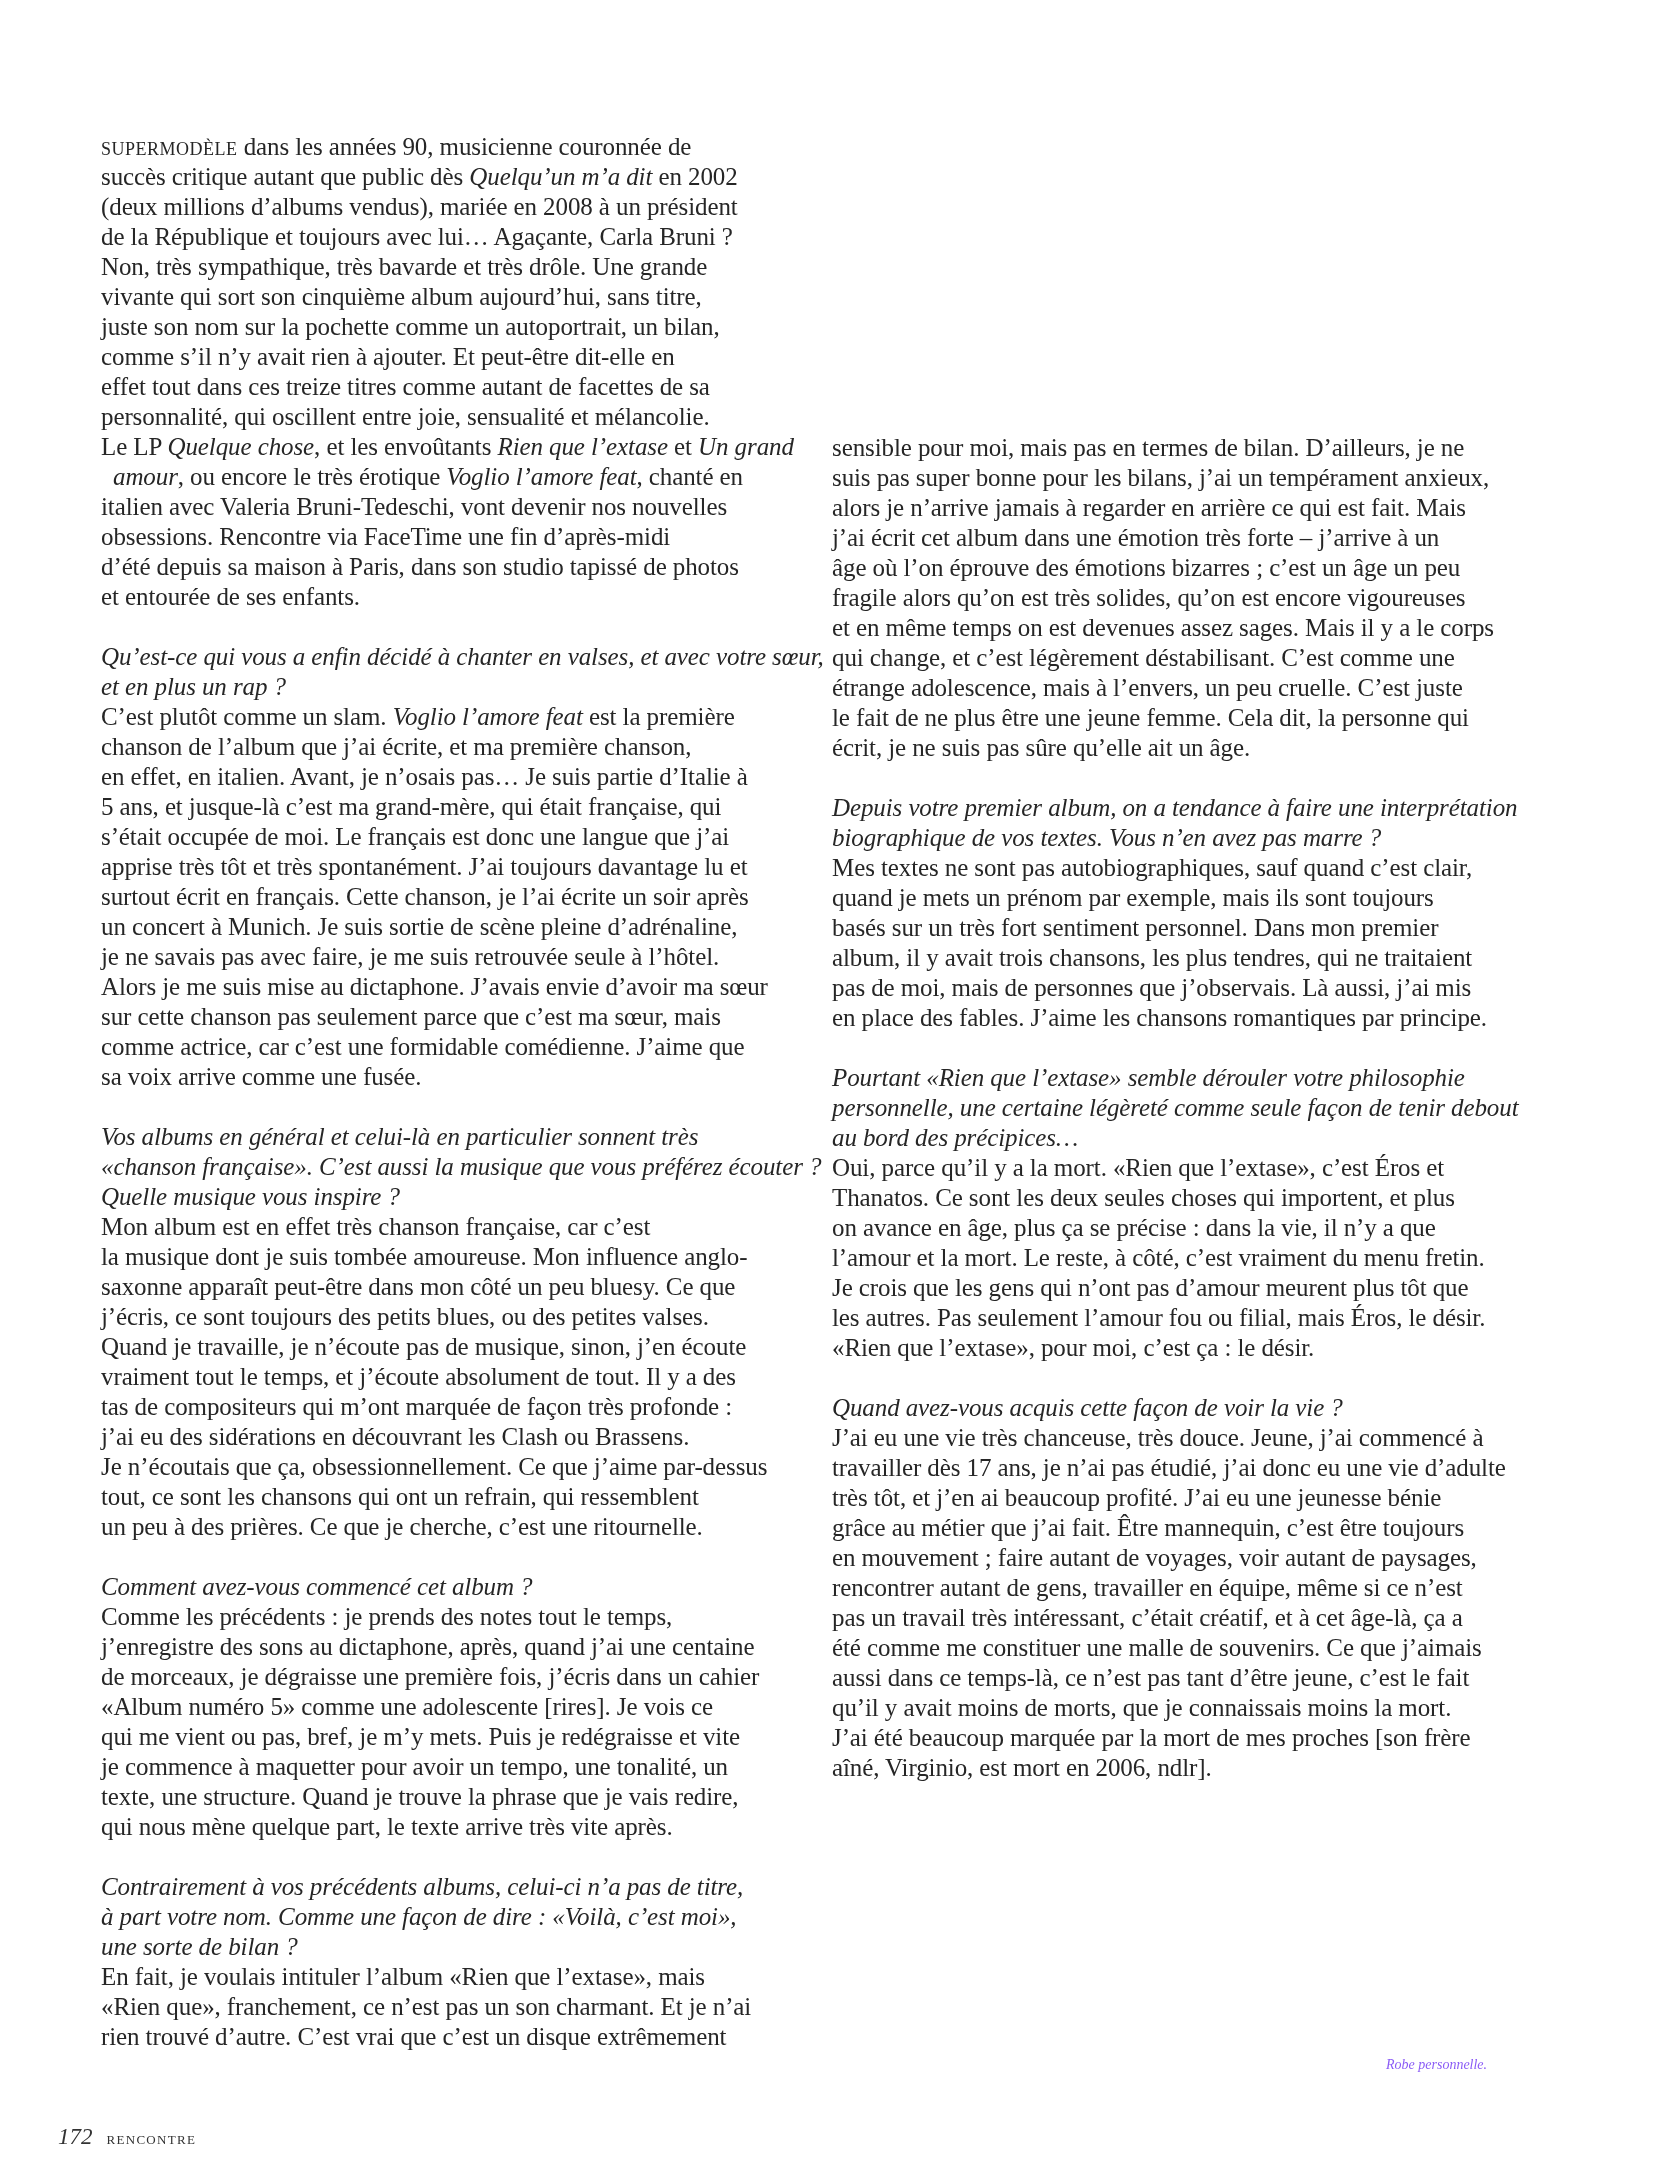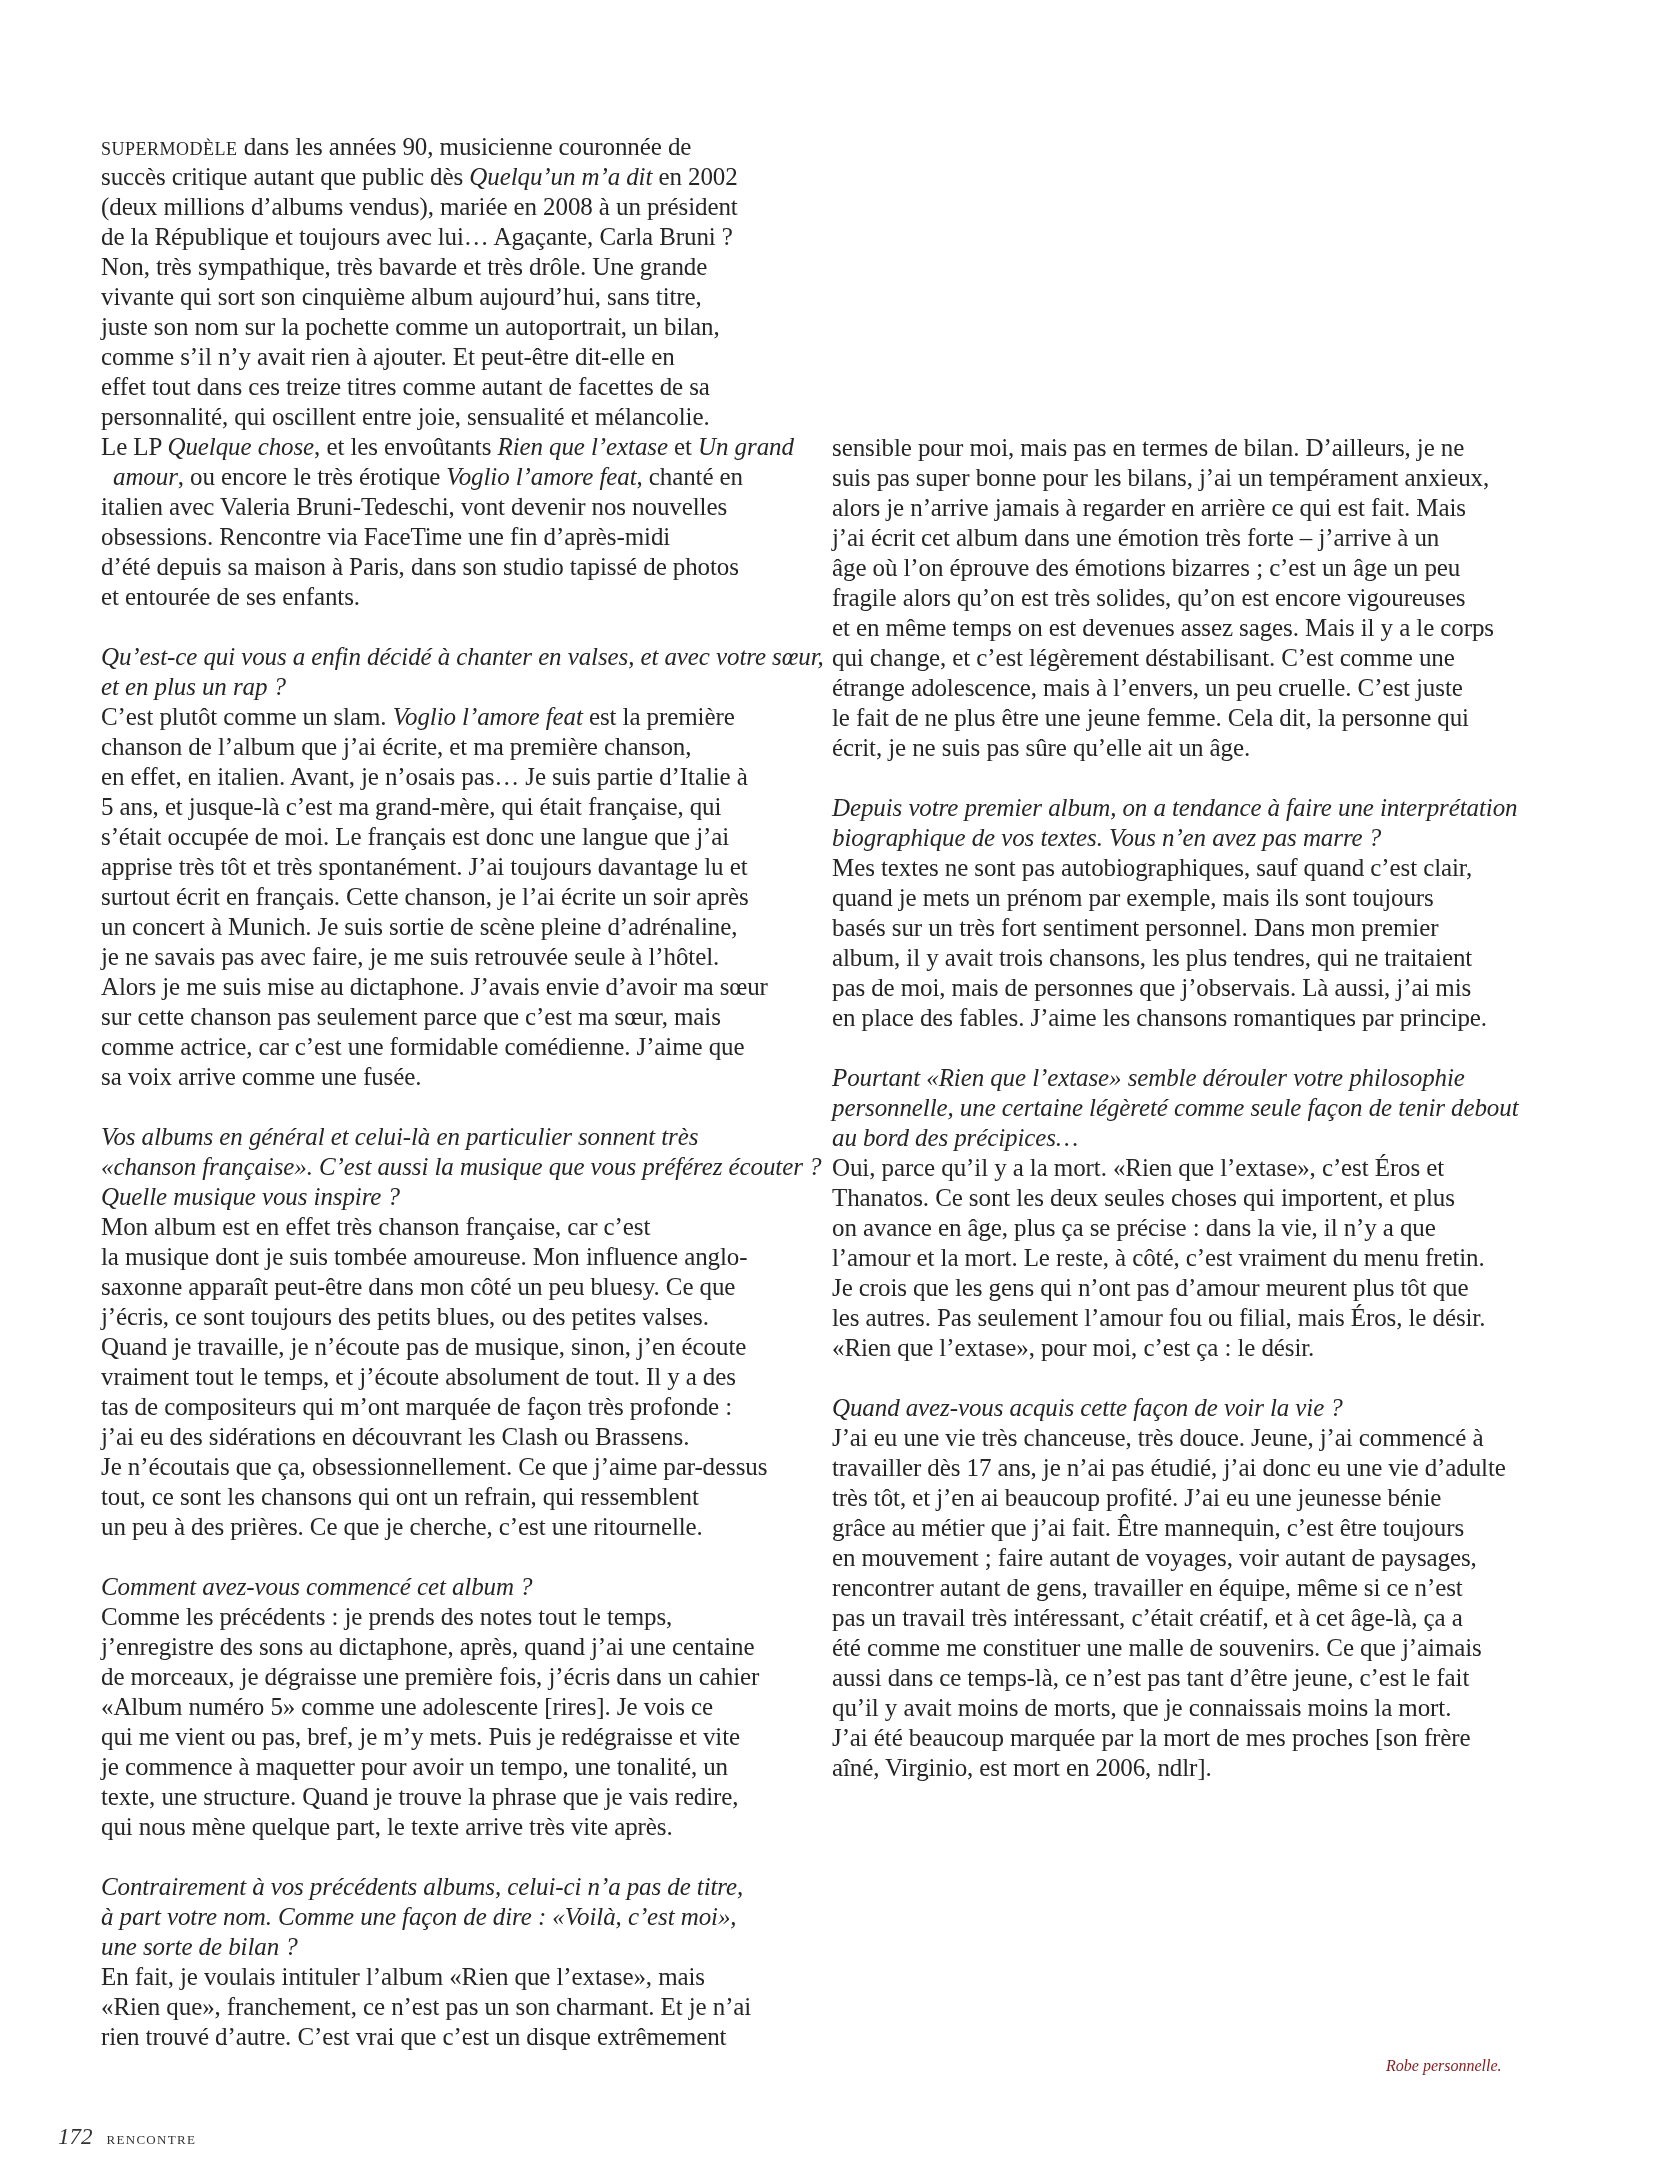--- a/index.html
+++ b/index.html
@@ -15,21 +15,21 @@
     letter-spacing: -0.1px;
   }
   #col-left { left: 101px; top: 132px; width: 718px; }
   #col-right { left: 832px; top: 433px; width: 718px; }
   .line { display: block; white-space: nowrap; }
   .q { font-style: italic; }
   .gap { display: block; height: 30px; }
   .sc { font-variant: small-caps; letter-spacing: 0.5px; text-transform: lowercase; }
   #caption {
     position: absolute; left: 1386px; top: 2057px;
-    font-style: italic; font-size: 16px; color: #7f1d1d;
+    font-style: italic; font-size: 14px; color: #8b5cf6;
   }
   #folio {
     position: absolute; left: 58px; top: 2124px;
     font-size: 20px; color: #333;
   }
   #folio .num { font-style: italic; font-size: 23px; margin-right: 9px; margin-top: 23px; }
   #folio .sect { font-variant: small-caps; text-transform: lowercase; letter-spacing: 1.3px; font-size: 18px; }
 </style>
 </head>
 <body>

